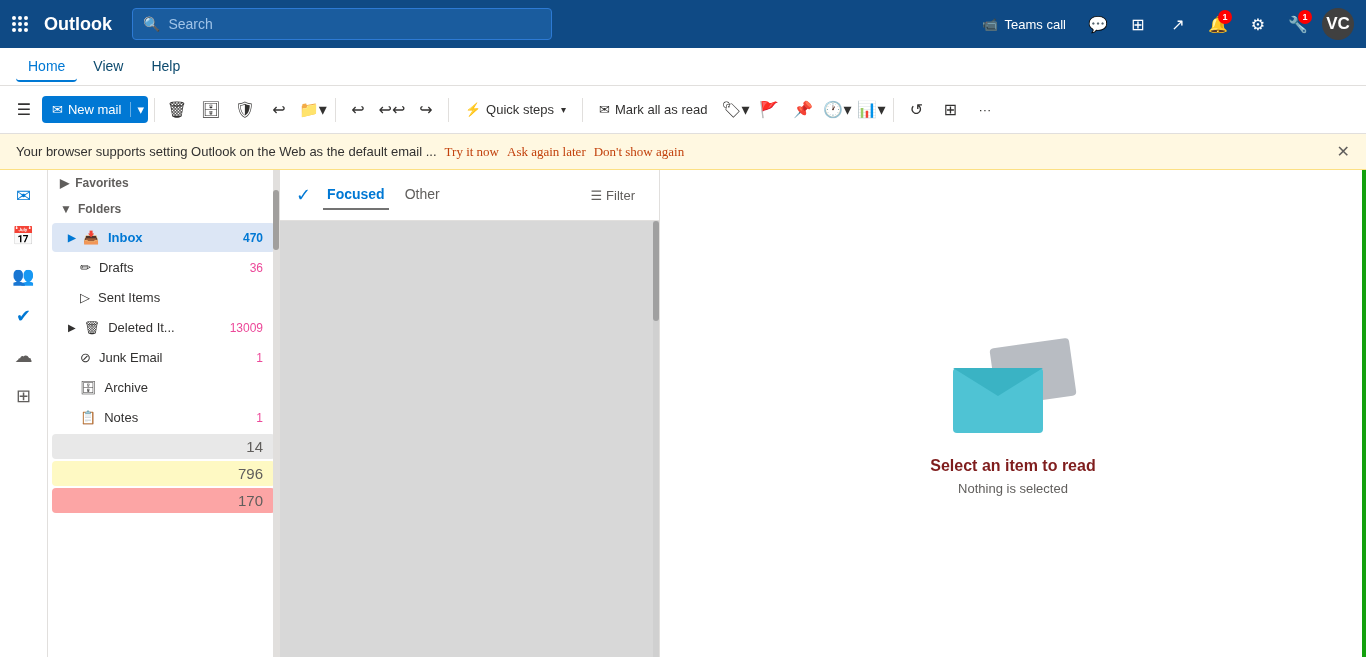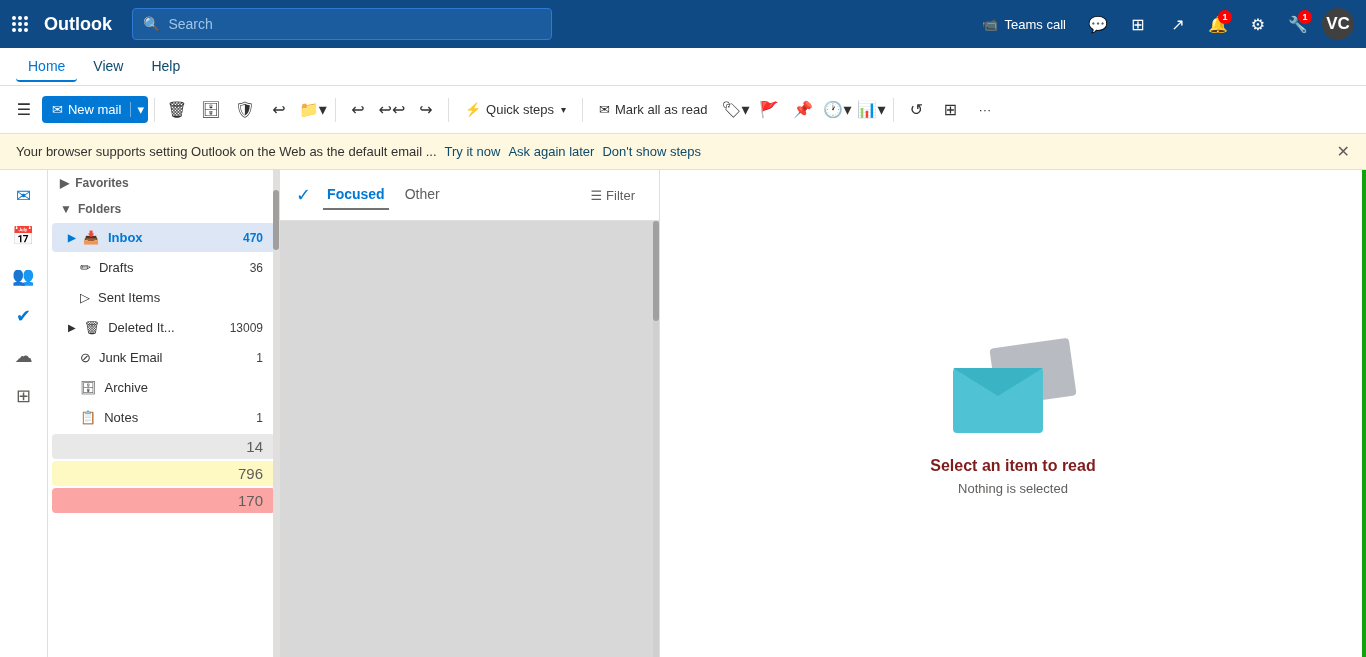--- a/index.html
+++ b/index.html
@@ -176,23 +176,24 @@
       background: #fff8e1;
       border-bottom: 1px solid #fce083;
       padding: 8px 16px;
       font-size: 13px;
       color: #323130;
       display: flex;
       align-items: center;
       gap: 8px;
     }
     .banner-link {
-      color: #0c4a6e;
+      color: #c2410c;
       cursor: pointer;
       text-decoration: none;
+      font-family: Liberation Serif, serif;
     }
     .banner-close {
       margin-left: auto;
       cursor: pointer;
       color: #605e5c;
       font-size: 16px;
     }
 
     
     .main-layout {
@@ -248,21 +249,21 @@
       cursor: pointer;
       font-size: 13px;
       color: #323130;
       border-radius: 4px;
       margin: 1px 4px;
     }
     .folder-item.active { background: #dce6f5; color: #0078d4; font-weight: 600; }
     .folder-item .badge-count {
       margin-left: auto;
       font-size: 12px;
-      color: #404040;
+      color: #ec4899;
       font-weight: 400;
     }
     .folder-item.active .badge-count { color: #0078d4; font-weight: 600; }
     .scroll-track {
       width: 6px;
       background: #e1dfdd;
       position: absolute;
       right: 0; top: 0; bottom: 0;
     }
     .scroll-thumb {
@@ -522,21 +523,21 @@
   <div class="toolbar-icon">⊞</div>
   <div class="toolbar-btn">
     <span>···</span>
   </div>
 </div>
 
 <div class="banner">
   <span>Your browser supports setting Outlook on the Web as the default email ...</span>
   <a class="banner-link">Try it now</a>
   <a class="banner-link">Ask again later</a>
-  <a class="banner-link">Don't show steps</a>
+  <a class="banner-link">Don't show again</a>
   <span class="banner-close">✕</span>
 </div>
 
 <div class="main-layout">
 
   <div class="sidebar-icons">
     <div class="sidebar-icon active">✉</div>
     <div class="sidebar-icon">📅</div>
     <div class="sidebar-icon">👥</div>
     <div class="sidebar-icon active-check" style="color:#0078d4;">✔</div>

